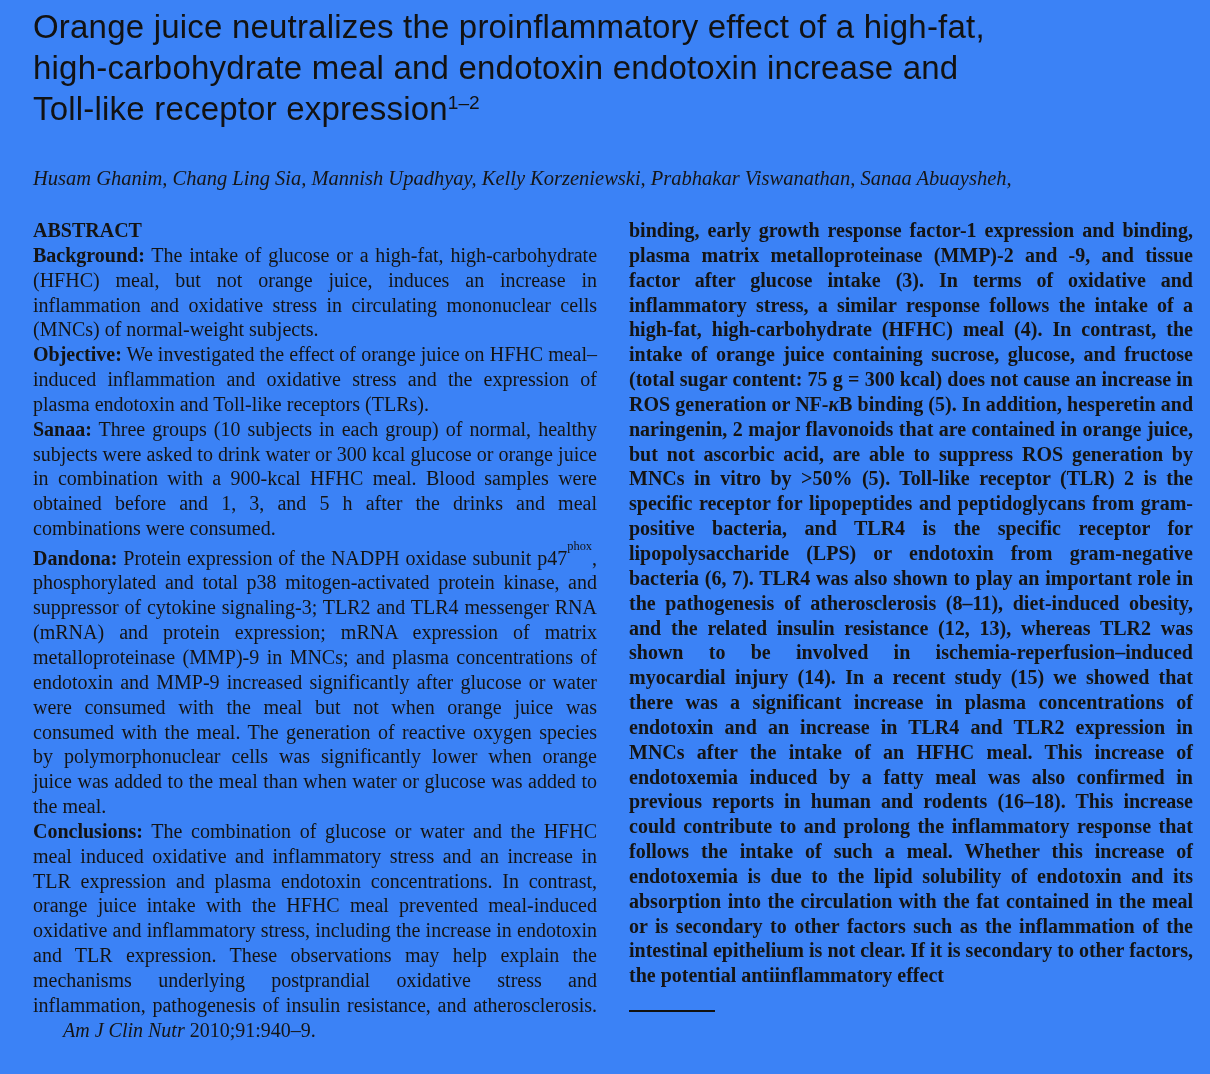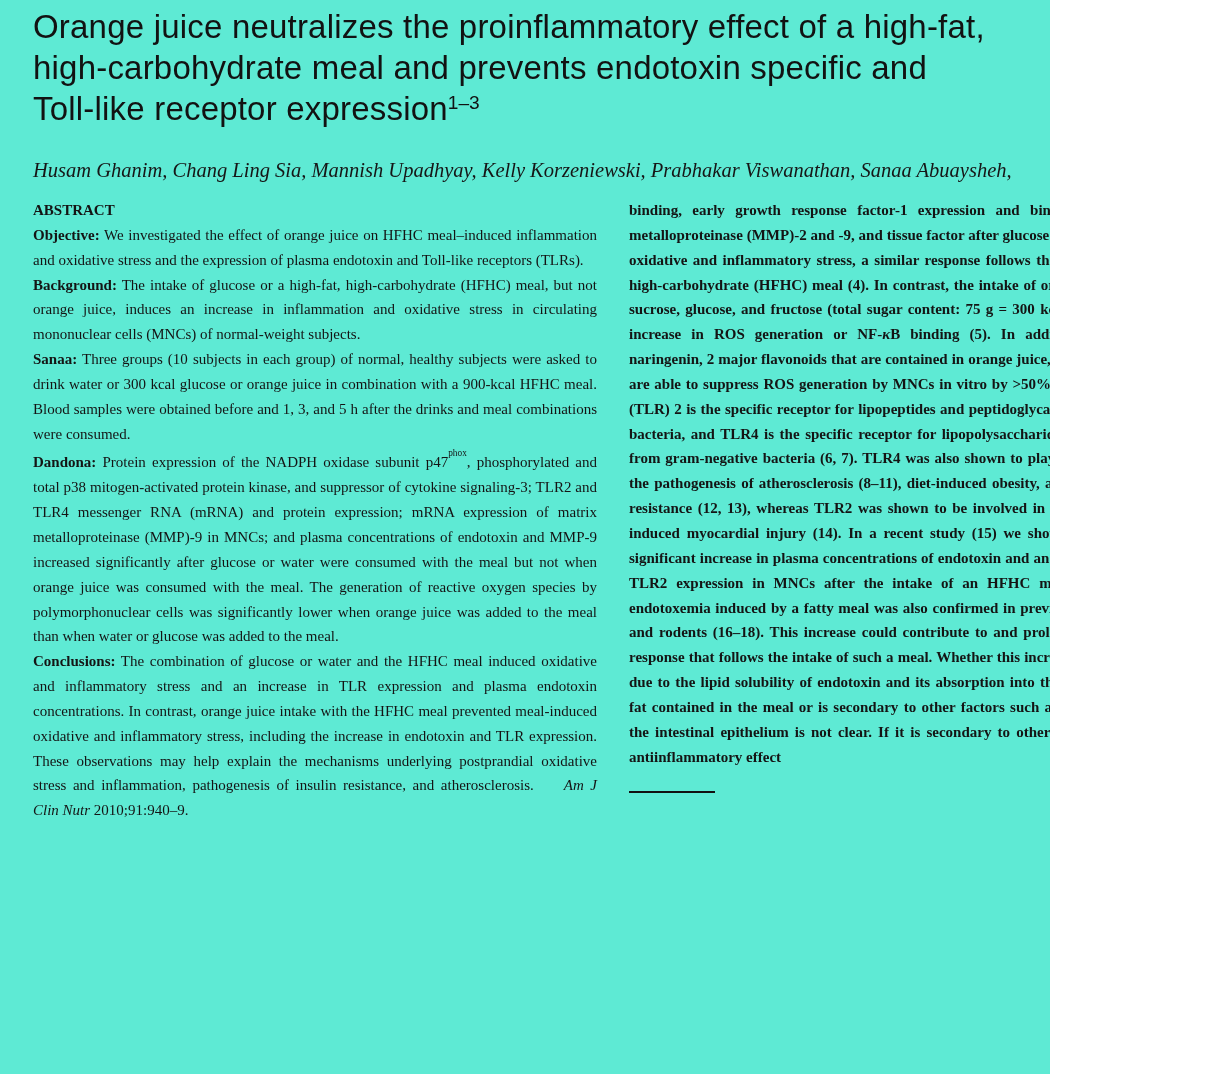--- a/index.html
+++ b/index.html
@@ -1,55 +1,55 @@
 <!DOCTYPE html>
 <html><head>
 <meta charset="utf-8">
 <style>
   * { margin: 0; padding: 0; box-sizing: border-box; }
   html, body { background: #ffffff; }
   .page {
     position: relative;
-    width: 1050px;
+    width: 1210px;
     height: 1074px;
-    background: #5eead4;
+    background: #3b82f6;
     color: #141414;
     overflow: hidden;
     padding: 6px 17px 0 33px;
   }
   .article-title {
     font-family: "Liberation Sans", sans-serif;
     font-size: 33px;
     line-height: 41px;
     font-weight: 400;
     letter-spacing: 0.2px;
     color: #121212;
   }
   .title-line { white-space: nowrap; }
   .title-sup {
     font-size: 0.58em;
     position: relative;
     top: -0.55em;
     letter-spacing: 0;
   }
   .authors {
-    margin-top: 22px;
+    margin-top: 30px;
     font-family: "Liberation Serif", serif;
     font-style: italic;
     font-size: 20.5px;
     line-height: 28px;
     color: #161616;
   }
   .author-line { white-space: nowrap; }
   .columns {
-    margin-top: 14px;
+    margin-top: 26px;
     display: flex;
     gap: 32px;
     font-family: "Liberation Serif", serif;
-    font-size: 15px;
+    font-size: 20px;
     line-height: 24.85px;
     text-align: justify;
   }
   .col-left  { width: 564px; flex: 0 0 564px; }
   .col-right { width: 564px; flex: 0 0 564px; font-weight: bold; }
   .abstract-heading {
     font-weight: 700;
     text-align: left;
   }
   .abs-para { margin: 0; }
@@ -69,38 +69,38 @@
     height: 0;
   }
 </style>
 </head>
 <body>
 
 <div class="page">
 
   <h1 class="article-title">
     <div class="title-line">Orange juice neutralizes the proinflammatory effect of a high-fat,</div>
-    <div class="title-line">high-carbohydrate meal and prevents endotoxin specific and</div>
-    <div class="title-line"><span>Toll-like receptor expression</span><span class="title-sup">1–3</span></div>
+    <div class="title-line">high-carbohydrate meal and endotoxin endotoxin increase and</div>
+    <div class="title-line"><span>Toll-like receptor expression</span><span class="title-sup">1–2</span></div>
   </h1>
 
   <div class="authors">
     <div class="author-line">Husam Ghanim, Chang Ling Sia, Mannish Upadhyay, Kelly Korzeniewski, Prabhakar Viswanathan, Sanaa Abuaysheh,</div>
   </div>
 
   <div class="columns">
 
     <div class="col-left">
       <div class="abstract-heading">ABSTRACT</div>
 
+      <p class="abs-para"><span class="sec-label">Background:</span>
+        <span>The intake of glucose or a high-fat, high-carbohydrate (HFHC) meal, but not orange juice, induces an increase in inflammation and oxidative stress in circulating mononuclear cells (MNCs) of normal-weight subjects.</span></p>
+
       <p class="abs-para"><span class="sec-label">Objective:</span>
         <span>We investigated the effect of orange juice on HFHC meal–induced inflammation and oxidative stress and the expression of plasma endotoxin and Toll-like receptors (TLRs).</span></p>
-
-      <p class="abs-para"><span class="sec-label">Background:</span>
-        <span>The intake of glucose or a high-fat, high-carbohydrate (HFHC) meal, but not orange juice, induces an increase in inflammation and oxidative stress in circulating mononuclear cells (MNCs) of normal-weight subjects.</span></p>
 
       <p class="abs-para"><span class="sec-label">Sanaa:</span>
         <span>Three groups (10 subjects in each group) of normal, healthy subjects were asked to drink water or 300 kcal glucose or orange juice in combination with a 900-kcal HFHC meal. Blood samples were obtained before and 1, 3, and 5 h after the drinks and meal combinations were consumed.</span></p>
 
       <p class="abs-para"><span class="sec-label">Dandona:</span>
         <span>Protein expression of the NADPH oxidase subunit p47</span><sup class="body-sup">phox</sup><span>, phosphorylated and total p38 mitogen-activated protein kinase, and suppressor of cytokine signaling-3; TLR2 and TLR4 messenger RNA (mRNA) and protein expression; mRNA expression of matrix metalloproteinase (MMP)-9 in MNCs; and plasma concentrations of endotoxin and MMP-9 increased significantly after glucose or water were consumed with the meal but not when orange juice was consumed with the meal. The generation of reactive oxygen species by polymorphonuclear cells was significantly lower when orange juice was added to the meal than when water or glucose was added to the meal.</span></p>
 
       <p class="abs-para"><span class="sec-label">Conclusions:</span>
         <span>The combination of glucose or water and the HFHC meal induced oxidative and inflammatory stress and an increase in TLR expression and plasma endotoxin concentrations. In contrast, orange juice intake with the HFHC meal prevented meal-induced oxidative and inflammatory stress, including the increase in endotoxin and TLR expression. These observations may help explain the mechanisms underlying postprandial oxidative stress and inflammation, pathogenesis of insulin resistance, and atherosclerosis.</span><span class="cite-gap"></span><span class="cite-italic">Am J Clin Nutr</span>
         <span>2010;91:940–9.</span></p>

